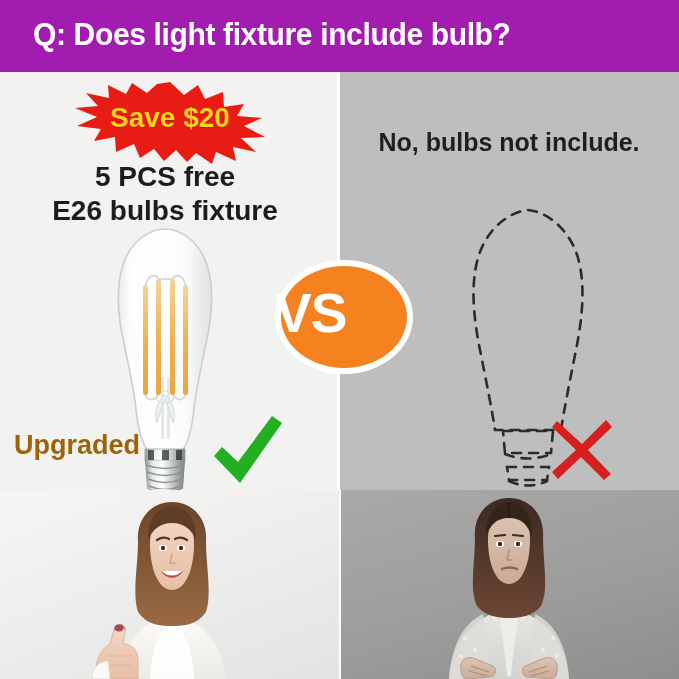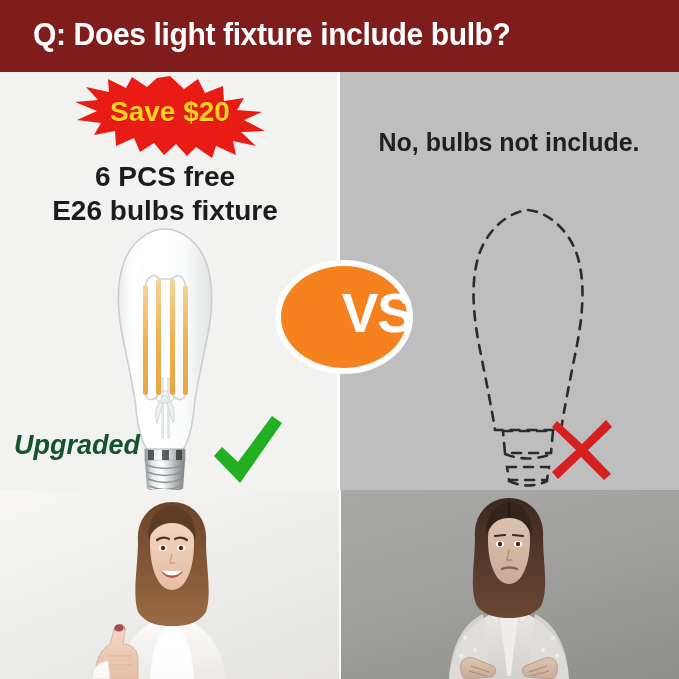--- a/index.html
+++ b/index.html
@@ -1,34 +1,34 @@
 <!DOCTYPE html>
 <html><head>
 <meta charset="utf-8">
 <style>
   html,body{margin:0;padding:0;background:#fff;}
   body{width:679px;height:679px;overflow:hidden;font-family:"Liberation Sans",sans-serif;}
   .page{position:relative;width:679px;height:679px;background:#ffffff;}
 
   
-  .banner{position:absolute;left:0;top:0;width:679px;height:72px;background:#7f1d1d;overflow:hidden;}
+  .banner{position:absolute;left:0;top:0;width:679px;height:72px;background:#a21caf;overflow:hidden;}
   .banner-title{position:absolute;left:33px;top:17px;width:620px;
     font-family:"Liberation Sans Narrow","Liberation Sans",sans-serif;
     font-weight:bold;font-size:31px;letter-spacing:-0.4px;color:#ffffff;
     white-space:nowrap;transform:scaleX(0.97);transform-origin:left center;}
 
   
   .compare{position:absolute;left:0;top:72px;width:679px;height:418px;}
   .pane{position:absolute;top:0;height:418px;}
   .pane-left{left:0;width:339px;background:#f2f2f1;}
   .pane-right{left:339px;width:340px;background:#bebebe;}
   .pane-divider{position:absolute;left:337px;top:0;width:3px;height:418px;background:#ffffff;}
 
   
-  .burst-wrap{position:absolute;left:72px;top:4px;width:196px;height:82px;}
+  .burst-wrap{position:absolute;left:72px;top:10px;width:196px;height:82px;}
   .burst-wrap svg{display:block;}
   .burst-label{position:absolute;left:0;top:20px;width:196px;text-align:center;
     font-family:"Liberation Sans",sans-serif;font-weight:bold;font-size:28px;
     color:#ffd21f;letter-spacing:0px;text-shadow:0 1px 0 rgba(140,0,0,.35);}
 
   
   .left-copy{position:absolute;left:0;top:88px;width:330px;text-align:center;
     font-family:"Liberation Sans",sans-serif;font-weight:bold;font-size:28px;
     line-height:34px;color:#1c1c1c;}
   .left-copy div{white-space:nowrap;}
@@ -43,28 +43,28 @@
   .bulb svg{display:block;}
 
   
   .ghost{position:absolute;left:452px;top:130px;width:152px;height:345px;}
   .ghost svg{display:block;}
 
   
   .vs{position:absolute;left:275px;top:188px;width:138px;height:114px;}
   .vs-ellipse{position:absolute;left:0;top:0;width:138px;height:114px;
     border-radius:50%;background:#f5821f;border:6px solid #ffffff;box-sizing:border-box;}
-  .vs-label{position:absolute;left:0;top:24px;width:138px;text-align:right;
+  .vs-label{position:absolute;left:0;top:24px;width:138px;text-align:left;
     font-family:"Liberation Sans",sans-serif;font-weight:bold;font-size:55px;
     line-height:58px;color:#ffffff;letter-spacing:-1px;}
 
   
   .upgraded{position:absolute;left:14px;top:358px;
     font-family:"Liberation Sans",sans-serif;font-weight:bold;font-size:27px;
-    color:#14532d;white-space:nowrap;font-style:italic;}
+    color:#a16207;white-space:nowrap;}
   .check{position:absolute;left:210px;top:340px;width:76px;height:76px;}
   .xmark{position:absolute;left:551px;top:347px;width:62px;height:62px;}
 
   
   .photos{position:absolute;left:0;top:490px;width:679px;height:189px;}
   .photo{position:absolute;top:0;height:189px;overflow:hidden;}
   .photo-left{left:0;width:339px;background:
       linear-gradient(160deg,#f7f6f5 0%,#ececea 55%,#e4e3e1 100%);}
   .photo-right{left:341px;width:338px;background:
       linear-gradient(165deg,#a9a9a7 0%,#9d9d9b 55%,#8e8e8c 100%);}
@@ -91,21 +91,21 @@
           <polygon fill="#e81c14" points="
             98,0 112,13 126,3 133,17 151,10 152,25 172,22 165,34 190,36 172,44
             193,55 169,56 184,70 161,65 164,79 144,70 140,82 124,71 115,80 104,68
             92,79 82,67 68,76 62,62 44,70 43,55 22,59 29,47 5,44 25,35 3,26 26,24
             14,11 37,16 36,3 54,12 60,1 75,11 85,2"></polygon>
         </svg>
         <div class="burst-label">Save $20</div>
       </div>
 
       <div class="left-copy">
-        <div>6 PCS free</div>
+        <div>5 PCS free</div>
         <div>E26 bulbs fixture</div>
       </div>
 
       <div class="bulb">
         <svg width="122" height="330" viewBox="0 0 122 330">
           <defs>
             <linearGradient id="glassG" x1="0" y1="0" x2="1" y2="0">
               <stop offset="0" stop-color="#e9eceb"></stop>
               <stop offset="0.12" stop-color="#fbfcfc"></stop>
               <stop offset="0.42" stop-color="#ffffff"></stop>

